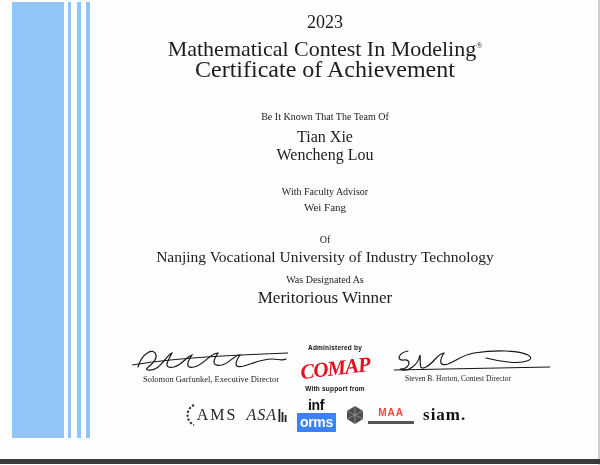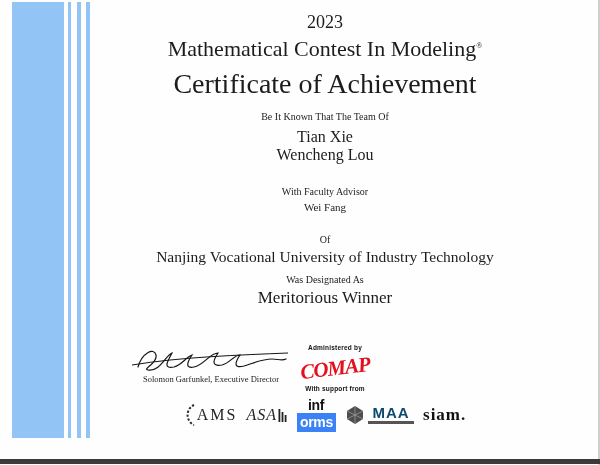--- a/index.html
+++ b/index.html
@@ -16,21 +16,21 @@
   .band-s3 { left:86px; width:4px; }
   .right-edge { position:absolute; top:0; right:0; width:2px; height:465px; background:#cfcfcf; }
   .bottom-bar { position:absolute; left:0; bottom:1px; width:600px; height:5px; background:#3a3a3a; }
 
   .content { position:absolute; left:75px; top:0; width:500px; height:465px; }
   .content > div { position:absolute; left:0; right:0; text-align:center; }
 
   .year        { top:12px;  font-size:18px; }
   .title       { top:36px;  font-size:22px; }
   .title sup   { font-size:8px; }
-  .subtitle    { top:68px;  font-size:28px; }
+  .subtitle    { top:56px;  font-size:24px; }
   .small-label { font-size:10px; }
   .team-intro  { top:111px; }
   .members     { top:128px; font-size:16px; line-height:17.5px; }
   .advisor-label { top:186px; }
   .advisor-name  { top:201px; font-size:11px; }
   .of-label      { top:234px; }
   .institution   { top:248px; font-size:15.5px; }
   .designated-label { top:274px; }
   .designation      { top:288px; font-size:17px; }
 
@@ -53,21 +53,21 @@
                font-family:"Liberation Sans", sans-serif; }
   .ams, .asa { display:flex; align-items:center; gap:1px;
                font-family:"Liberation Serif", serif; font-size:16px;
                letter-spacing:2px; color:#262626; }
   .asa { letter-spacing:1px;font-style:italic; }
   .informs { display:flex; align-items:center; font-weight:bold; font-size:14px;
              letter-spacing:-0.3px; color:#111;flex-direction:column; }
   .informs .boxed { background:#3b82f6; color:#fff; padding:1px 3px 2px; margin-left:1px; }
   .maa { display:flex; align-items:center; gap:3px; }
   .maa-col { display:flex; flex-direction:column; align-items:center; }
-  .maa-name { font-weight:bold; font-size:15px; letter-spacing:1px; color:#0c4a6e; line-height:14px; }
+  .maa-name { font-weight:bold; font-size:10px; letter-spacing:1px; color:#ef4444; line-height:14px; }
   .maa-bar { width:46px; height:3px; background:#555; margin-top:1px; }
   .siam { font-family:"Liberation Serif", serif; font-weight:bold; font-size:17px;
           letter-spacing:1px; color:#111; }
 </style>
 </head>
 <body>
 
 <div class="page">
 
   <div class="band band-wide"></div>
@@ -112,20 +112,27 @@
   </div>
 
   <div class="center-block">
     <div class="admin-by">Administered by</div>
     <svg class="comap-svg" width="78" height="32" viewBox="0 0 78 32">
       <text x="39" y="23" text-anchor="middle" font-size="21" font-weight="bold" font-style="italic" fill="#e3101d" letter-spacing="-1" font-family="'Liberation Serif', serif" transform="rotate(-7 39 16)">COMAP</text>
     </svg>
     <div class="support-from">With support from</div>
   </div>
 
+  <div class="sig-right">
+    <svg width="165" height="27" viewBox="0 0 165 27">
+      <path d="M18 4 C8 6 6 14 14 13 C22 12 20 22 10 22 C18 26 28 18 30 8 C31 16 28 24 36 20 C44 16 48 6 54 6 C50 12 48 20 58 17 C66 14 72 8 84 6 C104 3 128 3 138 8 C146 12 136 17 118 15 C108 14 100 12 96 11" stroke="#141414" fill="none" stroke-width="1.2" stroke-linecap="round"></path>
+      <path d="M4 23 L160 20" stroke="#141414" fill="none" stroke-width="1"></path>
+    </svg>
+    <div class="sig-caption">Steven B. Horton, Contest Director</div>
+  </div>
 
   <div class="logos-row">
     <div class="ams">
       <svg width="12" height="22" viewBox="0 0 12 22">
         <path d="M10 1 A 11 11 0 0 0 10 21" fill="none" stroke="#2a2a2a" stroke-width="2" stroke-dasharray="2.2 1.8"></path>
       </svg>
       <span>AMS</span>
     </div>
 
     <div class="asa">

